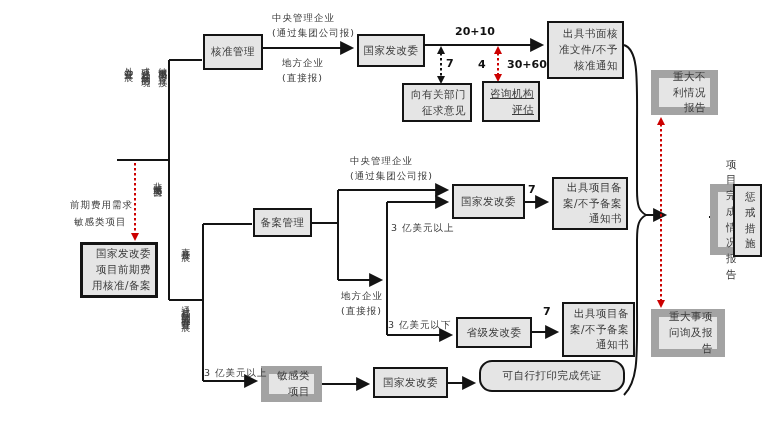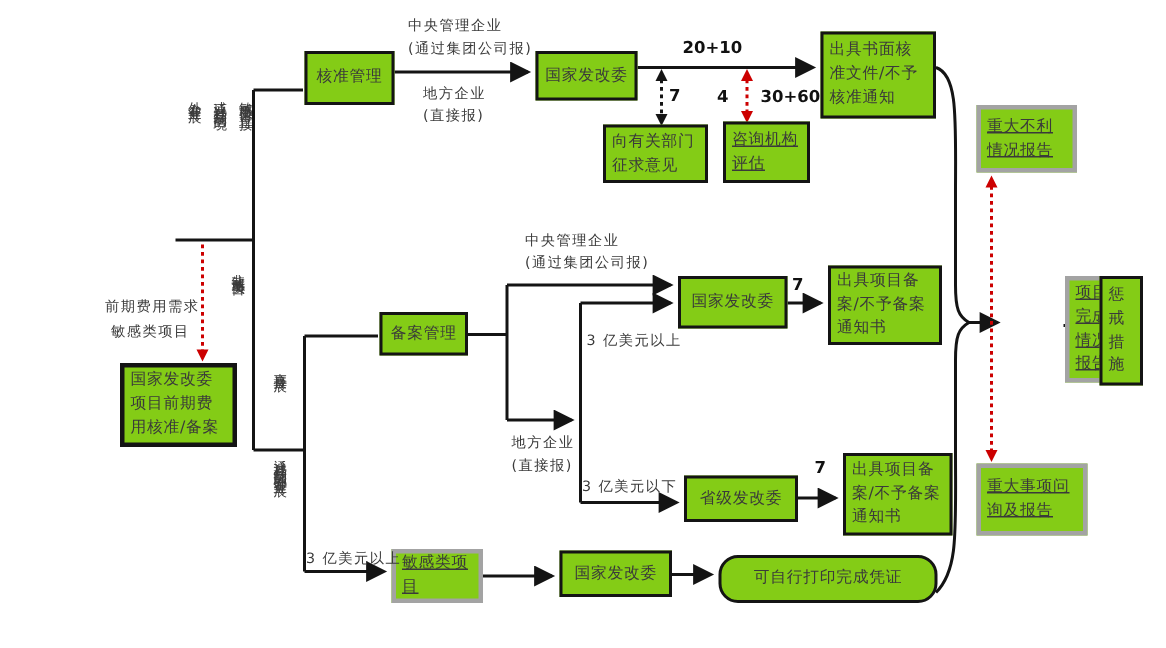--- a/index.html
+++ b/index.html
@@ -3,27 +3,27 @@
 <meta charset="utf-8">
 <style>
   html,body{margin:0;padding:0;background:#ffffff;}
   .stage{
     position:relative;width:777px;height:432px;background:#fff;
     font-family:"DejaVu Sans","Liberation Sans",sans-serif;color:#3a3a3a;
     overflow:hidden;
   }
   .wires{position:absolute;left:0;top:0;width:777px;height:432px;}
   .bx{
-    position:absolute;border:2px solid #141414;background:#84cc16;
-    display:flex;align-items:center;justify-content:center;text-align:left;
+    position:absolute;border:2px solid #141414;background:#e5e5e5;
+    display:flex;align-items:center;justify-content:center;text-align:right;
     font-size:10.5px;letter-spacing:0.5px;line-height:1.5;
     padding:1px 4px;box-sizing:border-box;word-break:break-all;color:#3a3a3a;
   }
   .bx.thick{border-width:3px;}
-  .bx.green{border:3px solid #a3a3a3;text-decoration:underline;}
+  .bx.green{border:8px solid #a3a3a3;}
   .lbl{
     position:absolute;font-size:9.5px;letter-spacing:1px;white-space:nowrap;
     color:#3a3a3a;line-height:15px;
   }
   .num{font-weight:bold;font-size:11px;color:#111;letter-spacing:0;}
   .v{
     writing-mode:vertical-rl;text-orientation:upright;
     letter-spacing:1.5px;font-size:9px;white-space:normal;line-height:1.2;
   }
 </style>
@@ -112,21 +112,21 @@
   <div class="bx" style="left:552px;top:177px;width:76px;height:53px;">出具项目备案/不予备案通知书</div>
 
   <div class="bx" style="left:456px;top:317px;width:76px;height:31px;">省级发改委</div>
 
   <div class="bx" style="left:562px;top:302px;width:73px;height:55px;">出具项目备案/不予备案通知书</div>
 
   <div class="bx green" style="left:261px;top:366px;width:61px;height:36px;">敏感类项目</div>
 
   <div class="bx" style="left:373px;top:367px;width:75px;height:31px;">国家发改委</div>
 
-  <div class="bx" style="left:479px;top:370px;width:146px;height:32px;border-radius:13px;">可自行打印完成凭证</div>
+  <div class="bx" style="left:479px;top:360px;width:146px;height:32px;border-radius:13px;">可自行打印完成凭证</div>
 
   <div class="bx green" style="left:651px;top:70px;width:67px;height:45px;">重大不利情况报告</div>
 
   <div class="bx green" style="left:670px;top:184px;width:39px;height:71px;margin-left:40px;">项目完成情况报告</div>
 
   <div class="bx" style="left:733px;top:184px;width:29px;height:73px;">惩戒措施</div>
 
   <div class="bx green" style="left:651px;top:309px;width:74px;height:48px;">重大事项问询及报告</div>
 
   <div class="lbl" style="left:272px;top:10px;">

